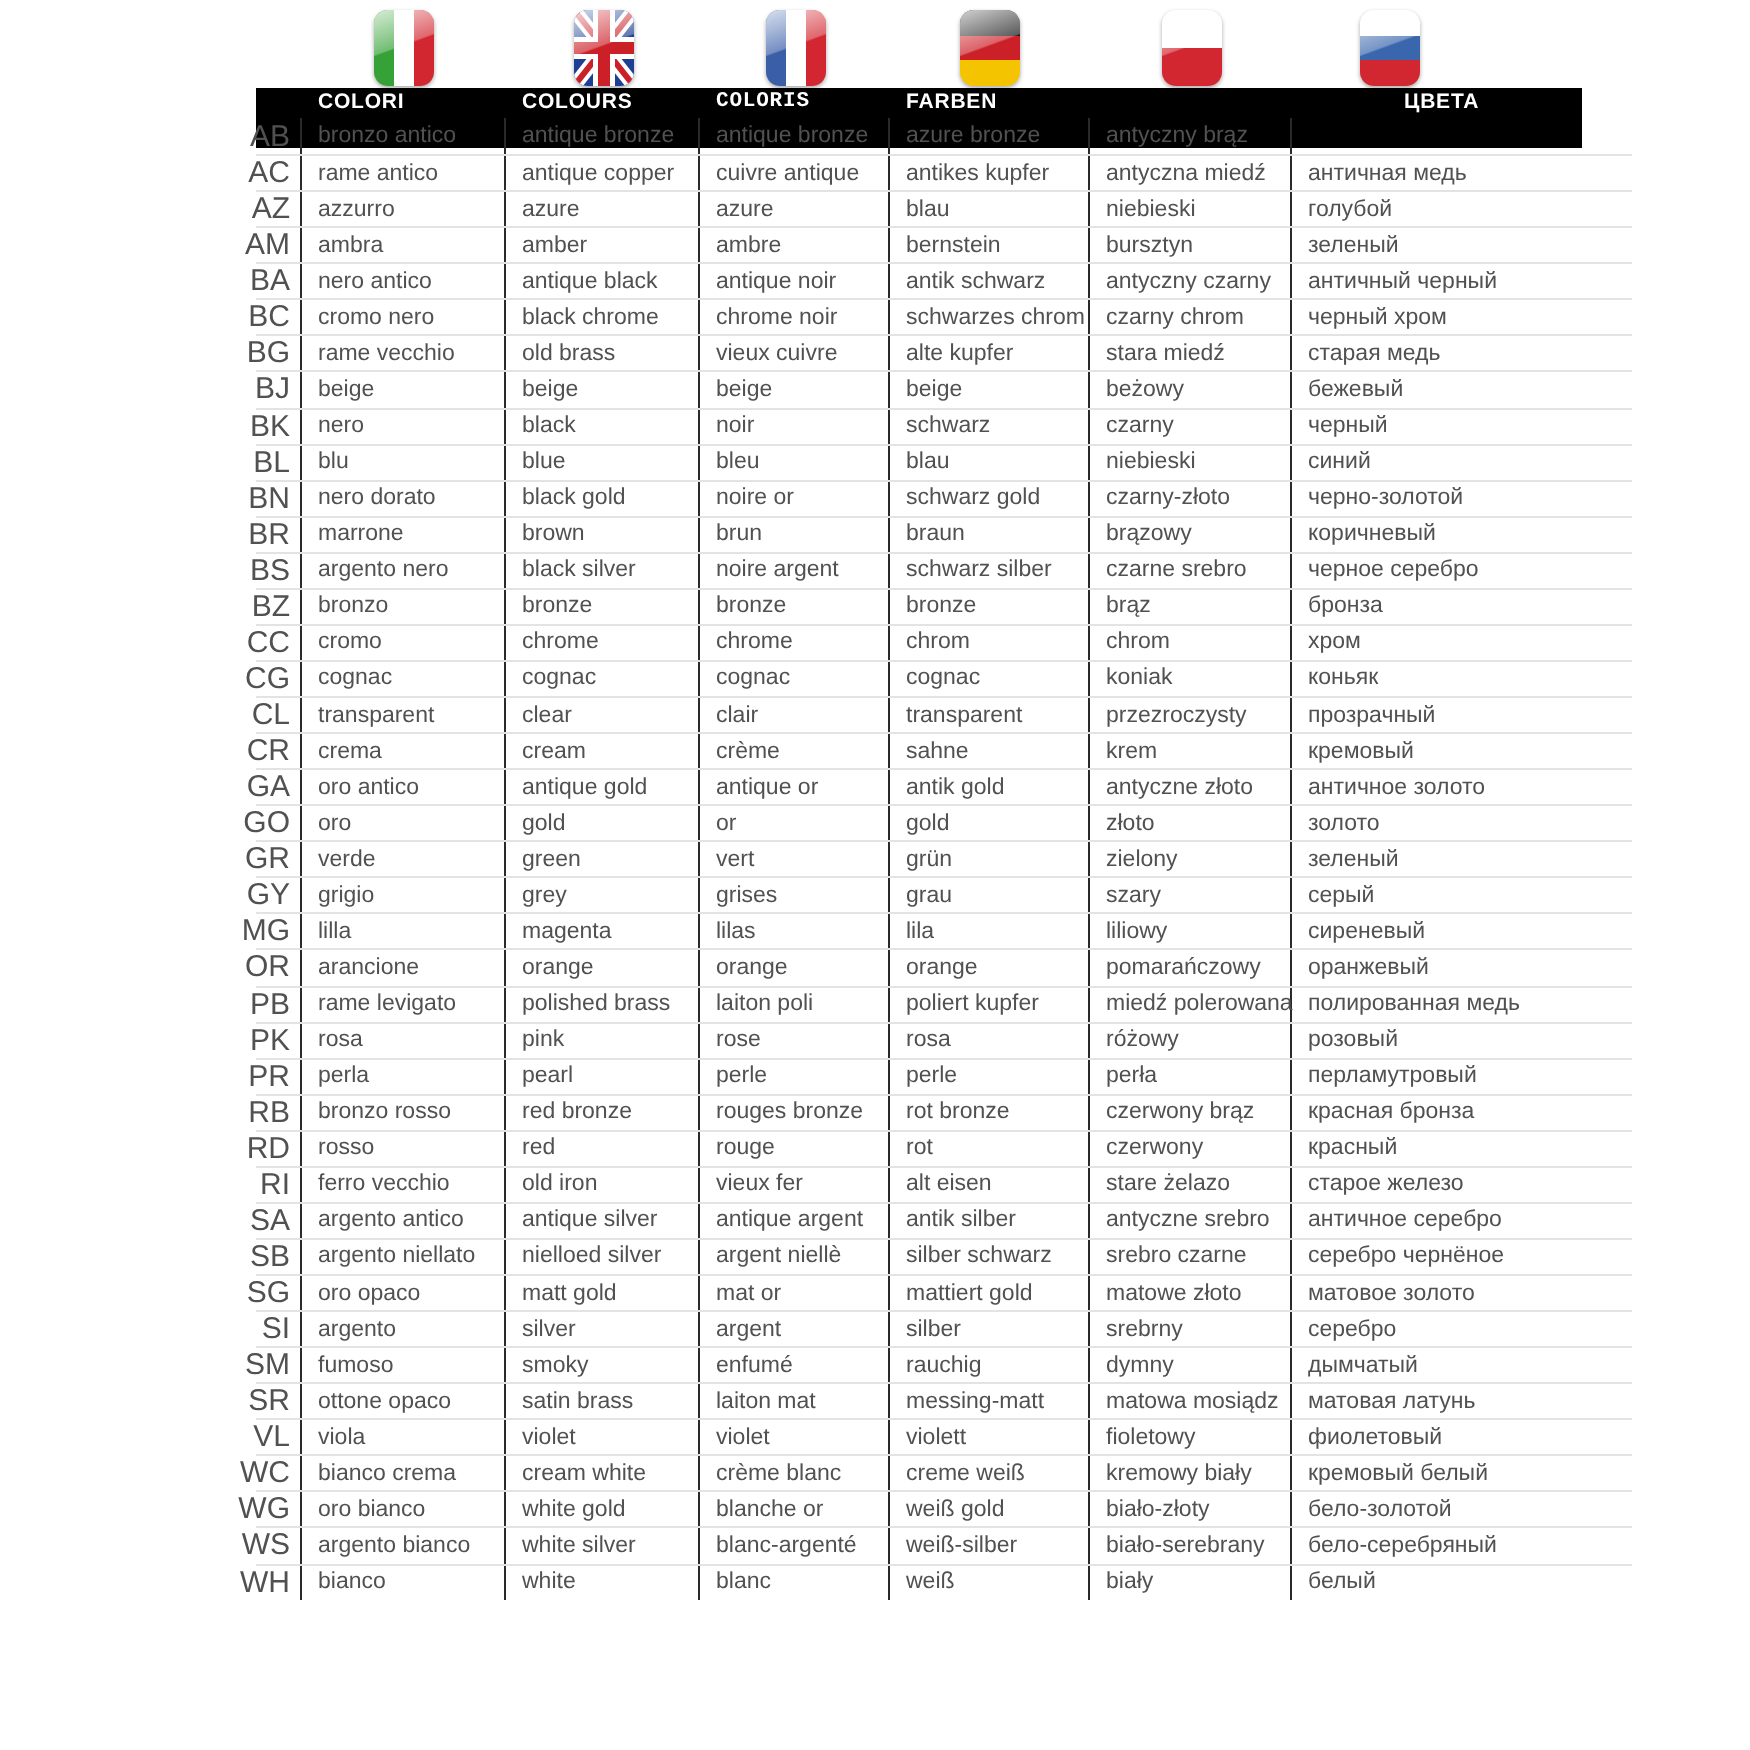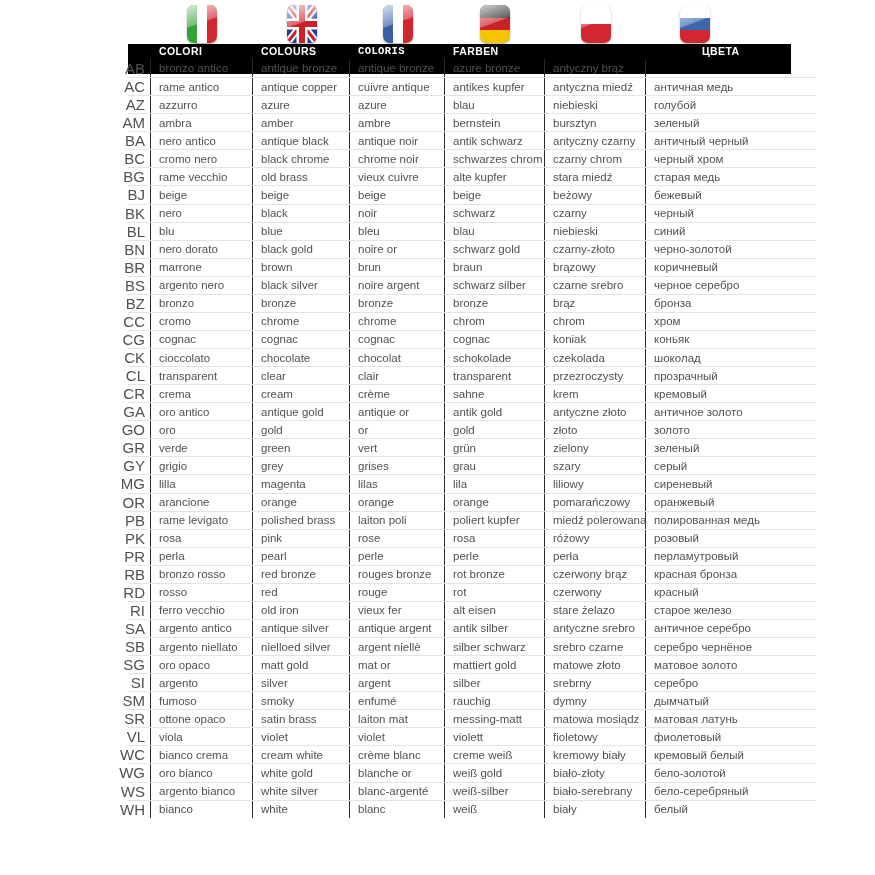--- a/index.html
+++ b/index.html
@@ -289,29 +289,20 @@
       <div class="row">
         <div class="cell c0">CG</div>
         <div class="cell c1">cognac</div>
         <div class="cell c2">cognac</div>
         <div class="cell c3">cognac</div>
         <div class="cell c4">cognac</div>
         <div class="cell c5">koniak</div>
         <div class="cell c6">коньяк</div>
       </div>
       <div class="row">
-        <div class="cell c0">CK</div>
-        <div class="cell c1">cioccolato</div>
-        <div class="cell c2">chocolate</div>
-        <div class="cell c3">chocolat</div>
-        <div class="cell c4">schokolade</div>
-        <div class="cell c5">czekolada</div>
-        <div class="cell c6">шоколад</div>
-      </div>
-      <div class="row">
         <div class="cell c0">CL</div>
         <div class="cell c1">transparent</div>
         <div class="cell c2">clear</div>
         <div class="cell c3">clair</div>
         <div class="cell c4">transparent</div>
         <div class="cell c5">przezroczysty</div>
         <div class="cell c6">прозрачный</div>
       </div>
       <div class="row">
         <div class="cell c0">CR</div>

